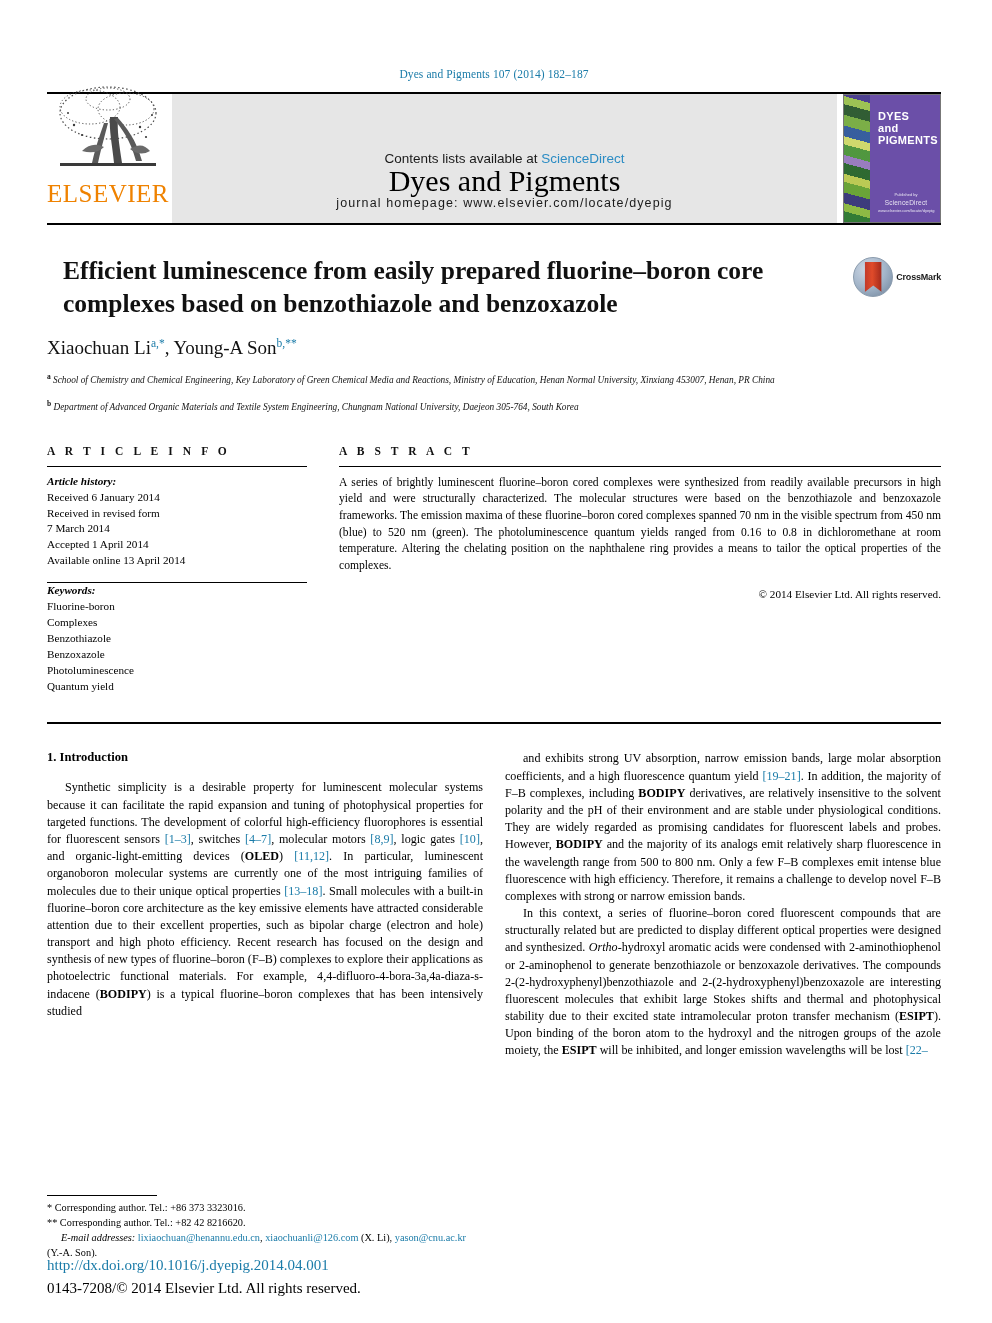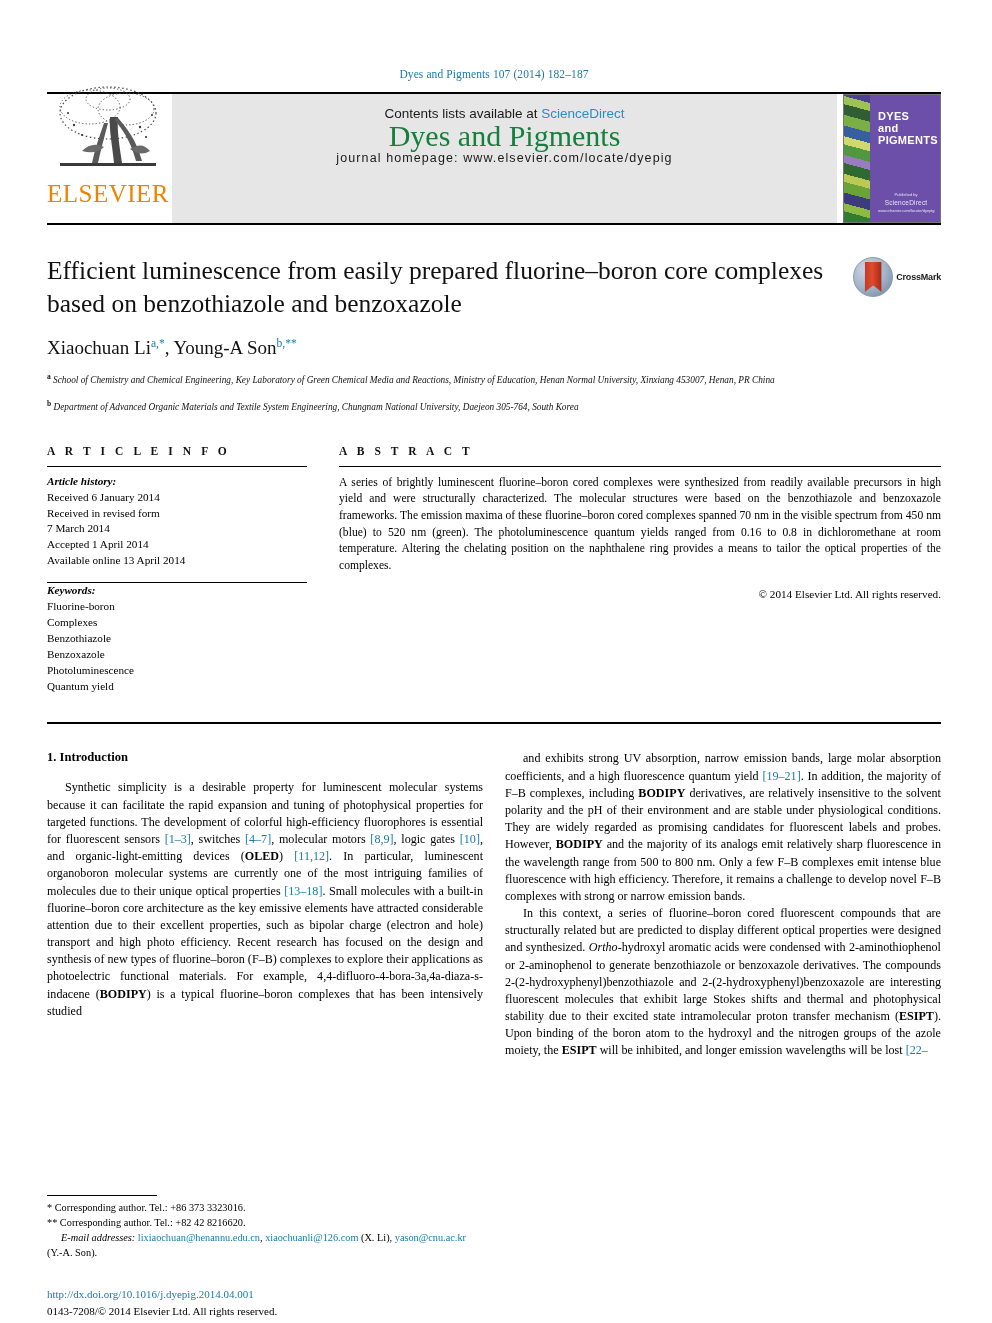--- a/index.html
+++ b/index.html
@@ -49,35 +49,35 @@
     letter-spacing: .5px;
     color: #ef8200;
     line-height: 1;
     font-weight: 400;
   }
   .banner {
     flex: 1 1 auto;
     background: #e6e6e6;
     display: flex;
     flex-direction: column;
-    justify-content: flex-start;
+    justify-content: flex-end;
     align-items: center;
-    padding: 12px 0 30px 0;
+    padding: 12px 0 13px 0;
     margin-left: 3px;
   }
   .banner-top {
     font-family: "Liberation Sans", sans-serif;
     font-size: 13.5px;
     color: #1a1a1a;
   }
   .banner-top .sd { color: #2b8cc4; }
   .journal-title {
     font-family: "Liberation Serif", serif;
     font-size: 30px;
-    color: #15803d;
+    color: #000000;
     line-height: 1;
   }
   .banner-bottom {
     font-family: "Liberation Sans", sans-serif;
     font-size: 12.5px;
     color: #1a1a1a;
     letter-spacing: 1.1px;
   }
   .cover-thumb {
     flex: 0 0 98px;
@@ -115,22 +115,22 @@
     border-top: 2.5px solid #000;
   }
 
   
   .title-block { margin: 30px 47px 0 47px; position: relative; padding-right: 110px; }
   .paper-title {
     font-family: "Liberation Serif", serif;
     font-size: 25.5px;
     line-height: 1.28;
     color: #111;
-    font-weight: 400;
-    margin: 0;
+    font-weight: 700;
+    margin: 16px;
   }
   .crossmark {
     position: absolute; right: 0; top: 2px;
     display: flex; align-items: center; gap: 3px;
   }
   .cm-circle {
     width: 40px; height: 40px; border-radius: 50%;
     background: radial-gradient(circle at 35% 30%, #c9d6e4 0%, #9fb3c8 45%, #5b7punk 100%);
     background: radial-gradient(circle at 35% 30%, #cfd9e6 0%, #a3b5c9 50%, #6d8299 100%);
     position: relative; overflow: hidden;
@@ -230,23 +230,23 @@
   }
   .fn-rule { border-top: 1px solid #000; width: 110px; margin-bottom: 5px; }
   .fn {
     font-family: Liberation Serif, serif;
     font-size: 10.3px;
     line-height: 1.45;
   }
   .fn .em { font-style: italic; }
   .fn a, .link { color: #1a7ba8; text-decoration: none; }
   .doi-block {
-    position: absolute; left: 47px; bottom: 4px; width: 430px;
-    font-family: "Liberation Serif", serif;
-    font-size: 11px; line-height: 1.5;
+    position: absolute; left: 47px; bottom: 24px; width: 430px;
+    font-family: "Liberation Serif", serif;
+    font-size: 15px; line-height: 1.5;
   }
   .doi-line { color: #1a7ba8; }
 </style>
 </head>
 <body>
 
 <div class="page">
 
   <div class="running-head">Dyes and Pigments 107 (2014) 182–187</div>
 

